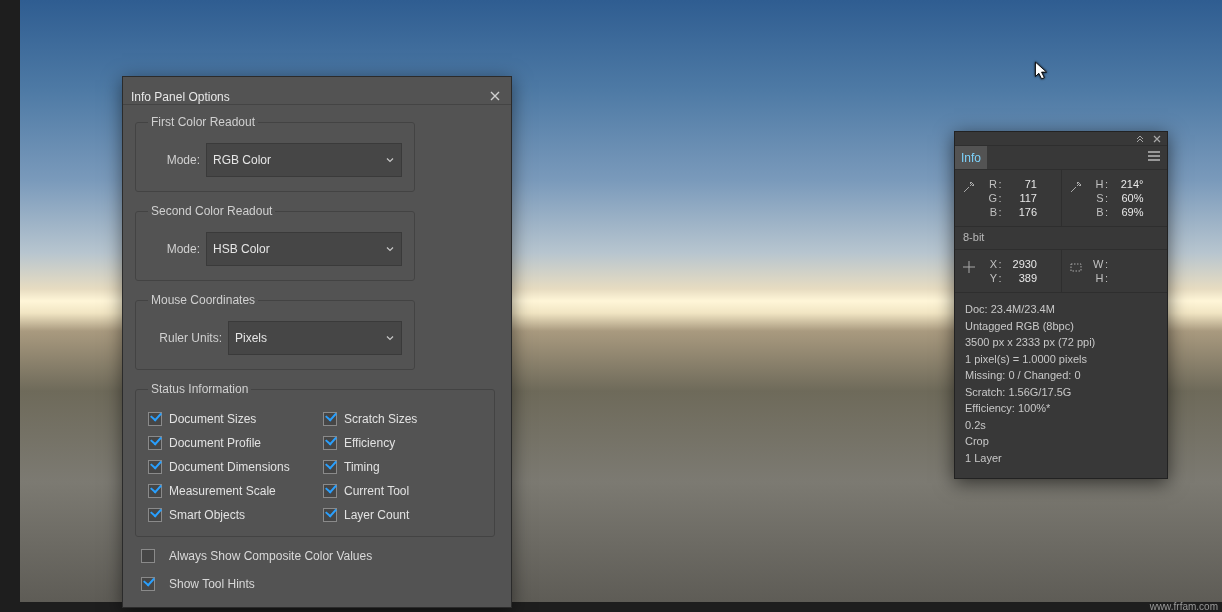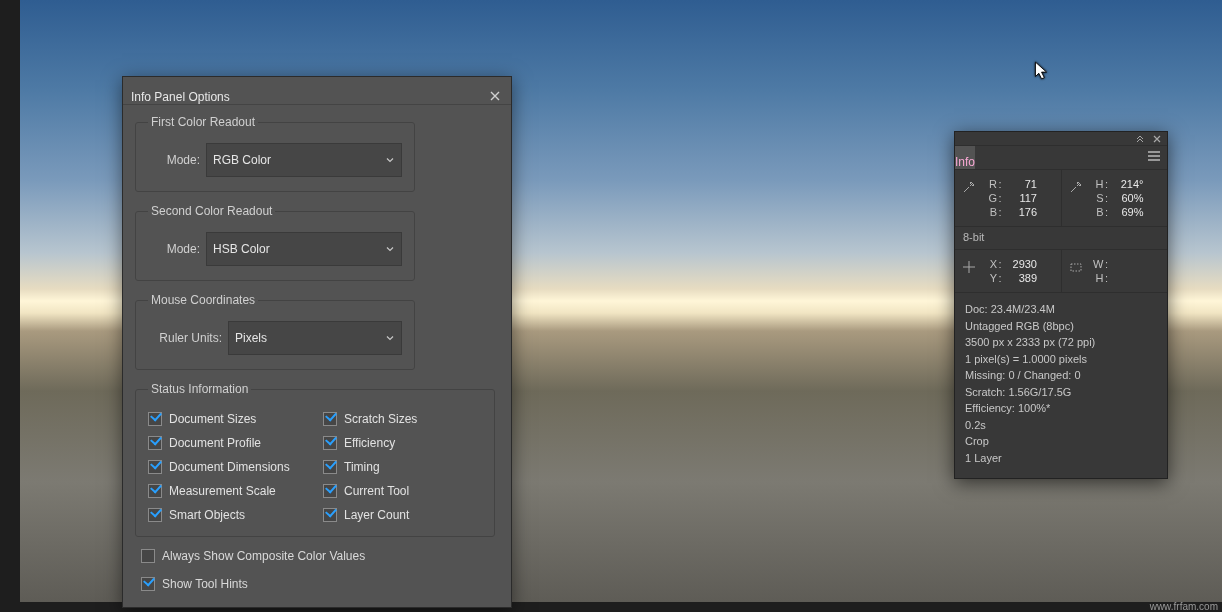--- a/index.html
+++ b/index.html
@@ -107,21 +107,21 @@
   cursor:pointer;
 }
 .chk.checked::after {
   content:"";
   position:absolute; left:2px; top:-1px;
   width:8px; height:5px;
   border-left:2px solid #29a0ff;
   border-bottom:2px solid #29a0ff;
   transform:rotate(-48deg);
 }
-.standalone-chk { display:flex; align-items:center; gap:7px; margin:4px 0 0 6px; }
+.standalone-chk { display:flex; align-items:center; gap:14px; margin:4px 0 0 6px; }
 
 
 .panel-wrap {
   position:absolute;
   right:54px; top:131px;
   width:214px;
   background:#383838;
   border:1px solid #222;
   box-shadow:0 4px 18px rgba(0,0,0,.6);
   color:#c8c8c8;
@@ -131,24 +131,24 @@
   display:flex; justify-content:flex-end; align-items:center;
   gap:6px; padding:0 4px;
   border-bottom:1px solid #2e2e2e;
 }
 .topstrip .mini { width:11px; height:11px; color:#a8a8a8; cursor:pointer; }
 .tabrow {
   height:24px; display:flex; align-items:center;
   background:#383838; border-bottom:1px solid #2e2e2e;
 }
 .tab {
-  height:100%; padding:0 0;
-  display:flex; align-items:flex-end;
+  height:100%; padding:0 6px;
+  display:flex; align-items:center;
   background:#535353;
-  color:#f9a8d4; font-size:12px;
+  color:#7dd3fc; font-size:12px;
 }
 .tab.flex { flex:1; background:transparent; }
 .burger { padding:0 6px; cursor:pointer; }
 .burger svg { stroke:#b8b8b8; }
 
 .readouts { display:flex; border-bottom:1px solid #2e2e2e; }
 .ro-col { flex:1; padding:8px 6px; display:flex; gap:4px; }
 .ro-col + .ro-col { border-left:1px solid #2e2e2e; }
 .eyedrop { width:16px; color:#a8a8a8; display:flex; align-items:flex-start; justify-content:center; padding-top:2px;}
 .ro-grid {

